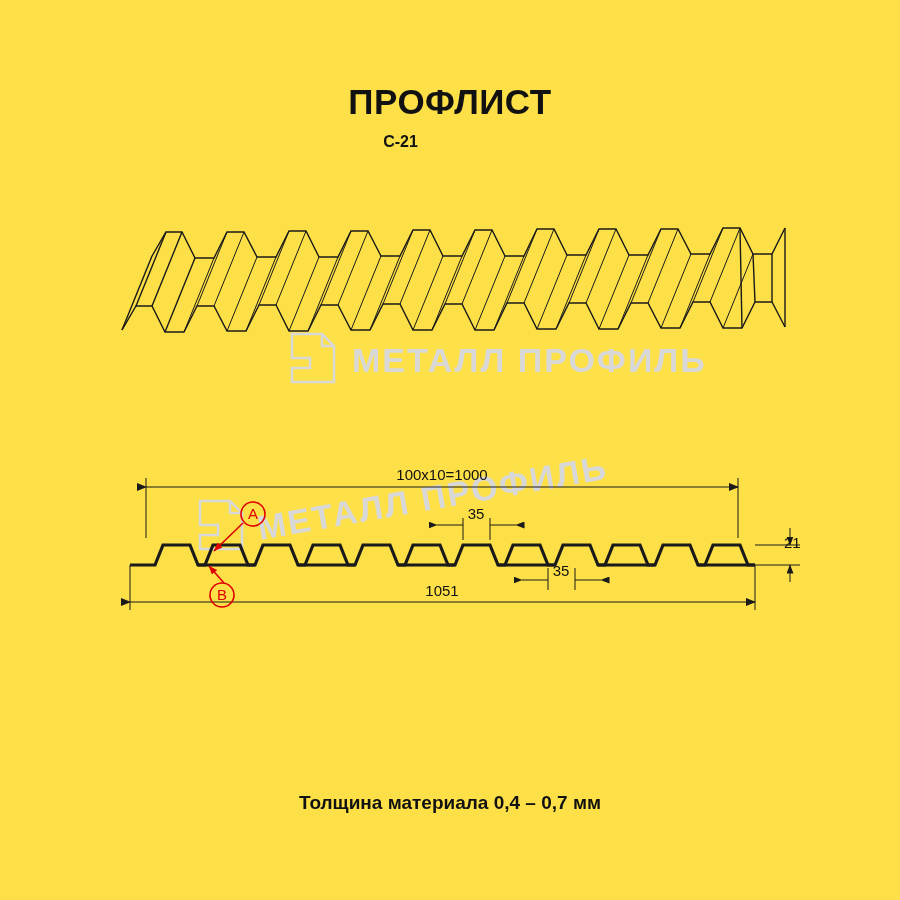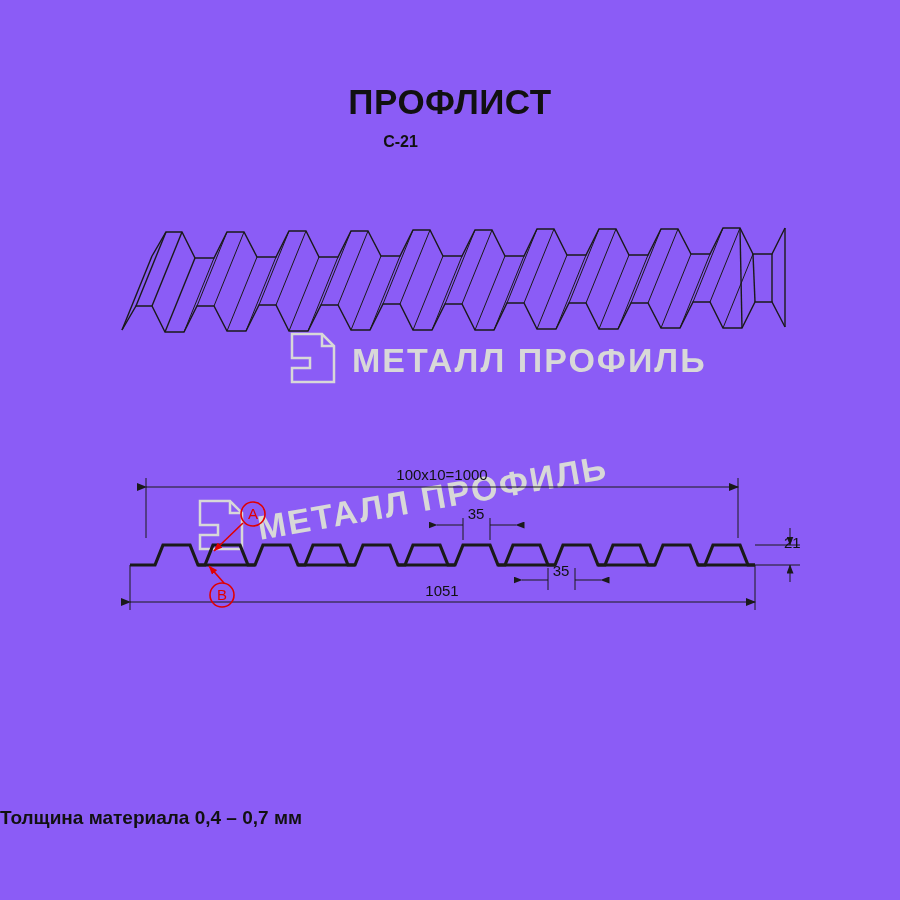--- a/index.html
+++ b/index.html
@@ -4,21 +4,21 @@
 <style>
   html, body {
     margin: 0;
     padding: 0;
     background: #ffffff;
   }
   #page {
     position: relative;
     width: 900px;
     height: 900px;
-    background: #8b5cf6;
+    background: #fde047;
     font-family: "Liberation Sans", sans-serif;
     color: #1a1a1a;
     overflow: hidden;
   }
   .title {
     position: absolute;
     top: 82px;
     left: 0;
     width: 900px;
     text-align: center;
@@ -35,24 +35,24 @@
     text-align: center;
     font-size: 16px;
     font-weight: bold;
     color: #111111;
   }
   .footer {
     position: absolute;
     top: 792px;
     left: 0;
     width: 900px;
+    text-align: center;
     font-size: 19px;
     font-weight: bold;
     color: #111111;
-    margin-top: 15px;
   }
   svg.layer {
     position: absolute;
     left: 0;
     top: 0;
   }
   .wm {
     fill: none;
     stroke: #d8d8d8;
     stroke-width: 2.5;

